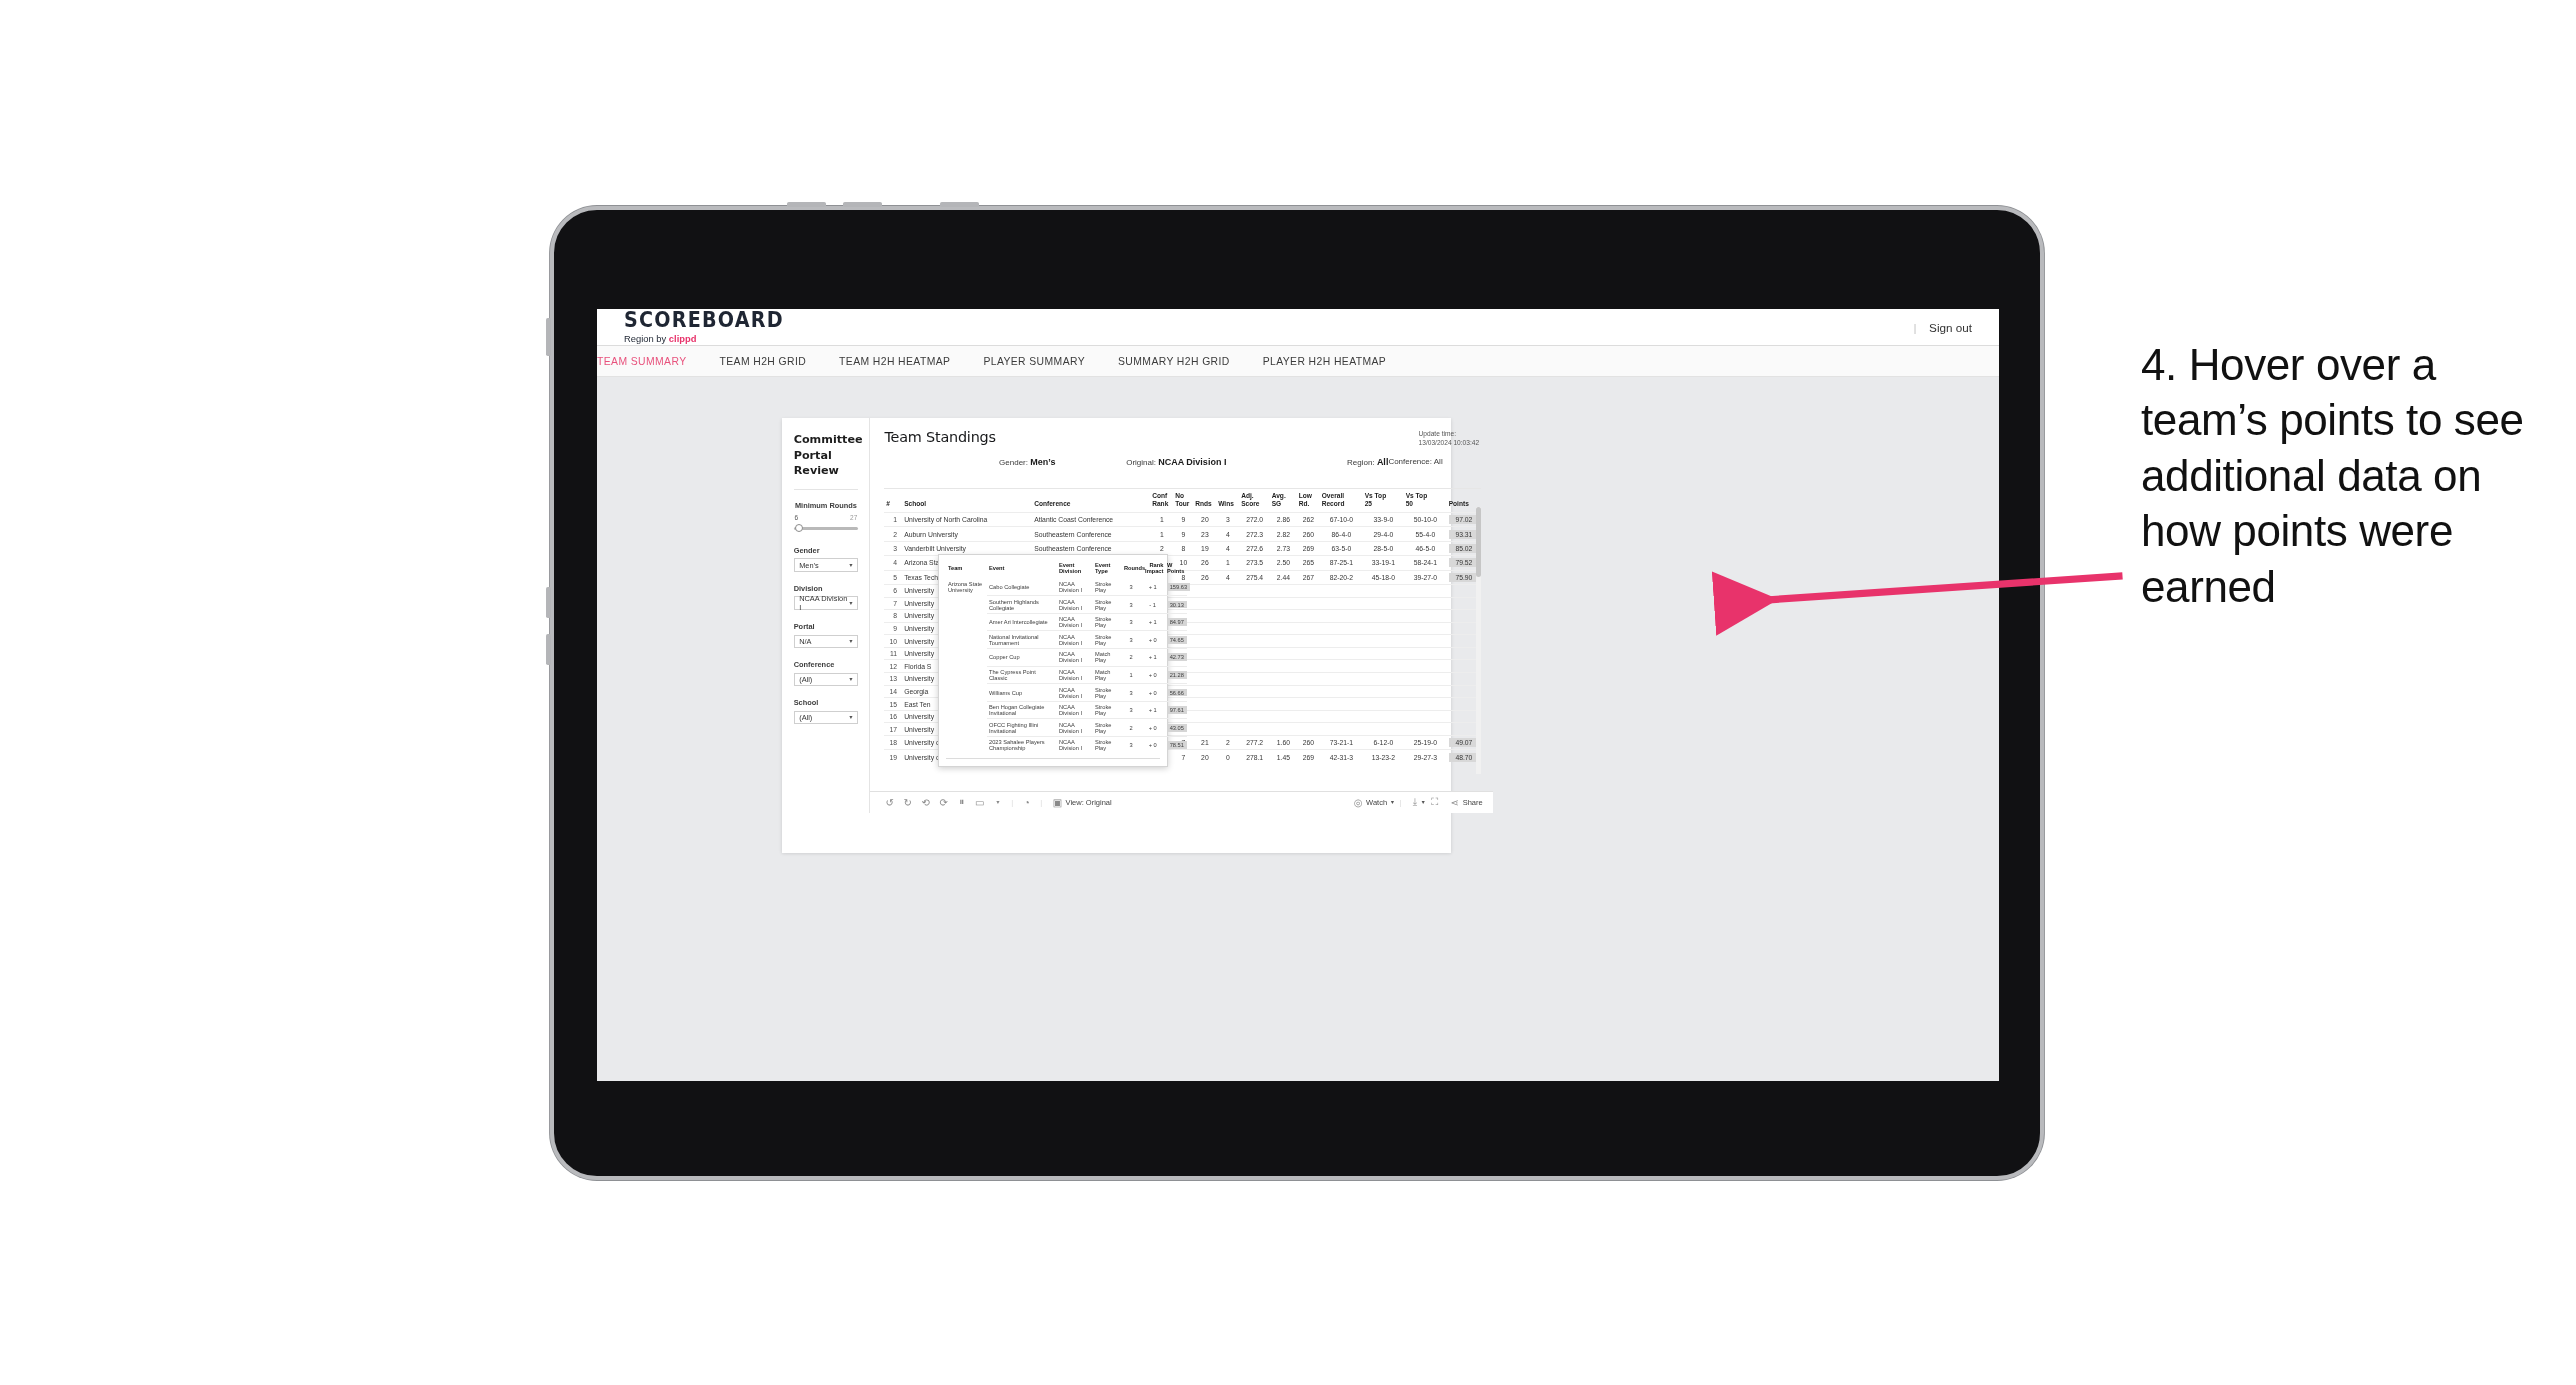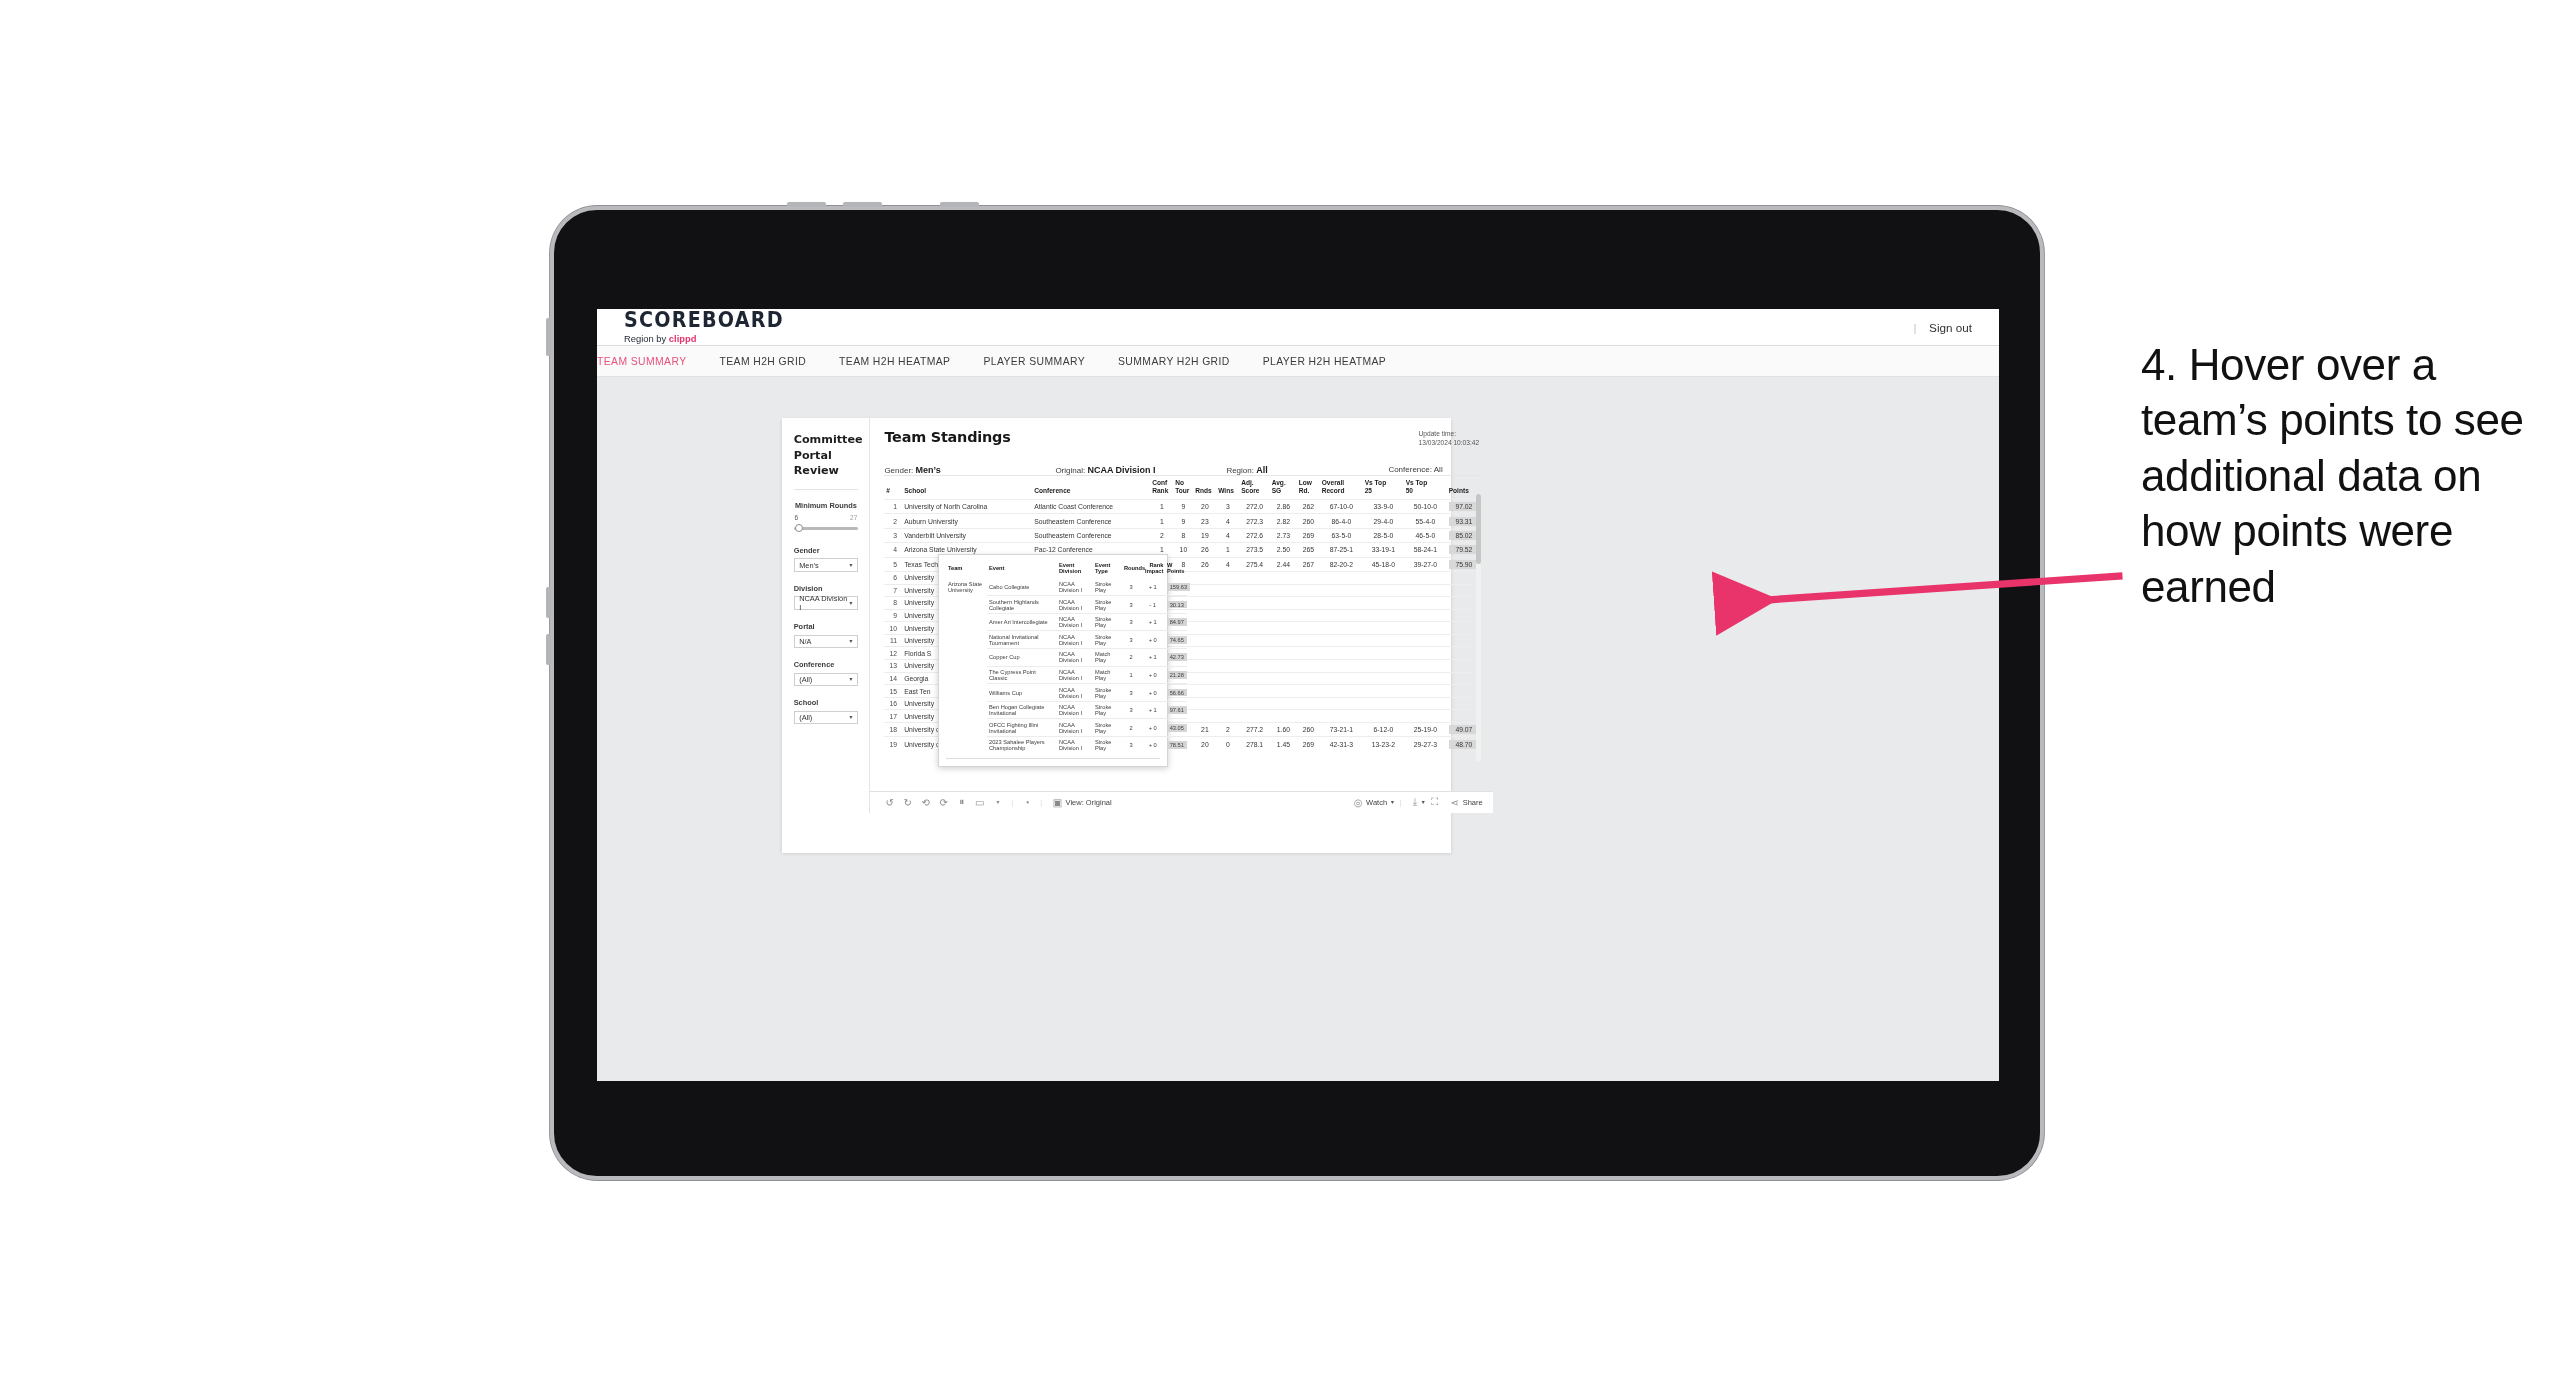--- a/index.html
+++ b/index.html
@@ -93,23 +93,23 @@
   .fselect {
     height:13.5px; border:0.9px solid #cfcfcf; background:#fff;
     display:flex; align-items:center; justify-content:space-between;
     padding:0 3.6px 0 4.5px; font-size:7.4px; color:#333;
   }
   .caret { font-size:5.4px; color:#555; }
 
   
   .vizmain { flex:1; position:relative; padding:0; }
   .vizhead { padding:10.8px 12.6px 0 14.4px; position:relative; }
-  .vtitle { font-size:14.4px; font-weight:bold; color:#17181a; font-family:"DejaVu Sans",sans-serif; letter-spacing:-0.2px; }
+  .vtitle { font-size:14.4px; font-weight:normal; color:#17181a; font-family:"DejaVu Sans",sans-serif; letter-spacing:-0.2px; }
   .updatetime { position:absolute; right:14.4px; top:10.8px; font-size:6.6px; color:#555; line-height:1.45; text-align:left; }
-  .filtbar { display:flex; margin-top:20px; font-size:8px; color:#3a3a3a; padding-bottom:0; border-bottom:0.9px solid #e6e6e6; }
+  .filtbar { display:flex; margin-top:12px; font-size:8px; color:#3a3a3a; padding-bottom:21px; border-bottom:0.9px solid #e6e6e6;text-align:right; }
   .filtbar .fi { margin-right:0; }
   .filtbar .fi b { font-weight:bold; color:#1b1b1b; font-size:9px; }
   .fi1 { width:171px; } .fi2 { width:171px; } .fi3 { width:162px; }
 
   
   .tbl { width:100%; border-collapse:collapse; font-size:6.8px; color:#353535; table-layout:fixed; }
   .tbl th {
     font-weight:bold; color:#1c1c1c; font-size:6.6px; vertical-align:bottom;
     padding:3.6px 1.8px 4.5px 1.8px; text-align:left; line-height:1.15;
   }

